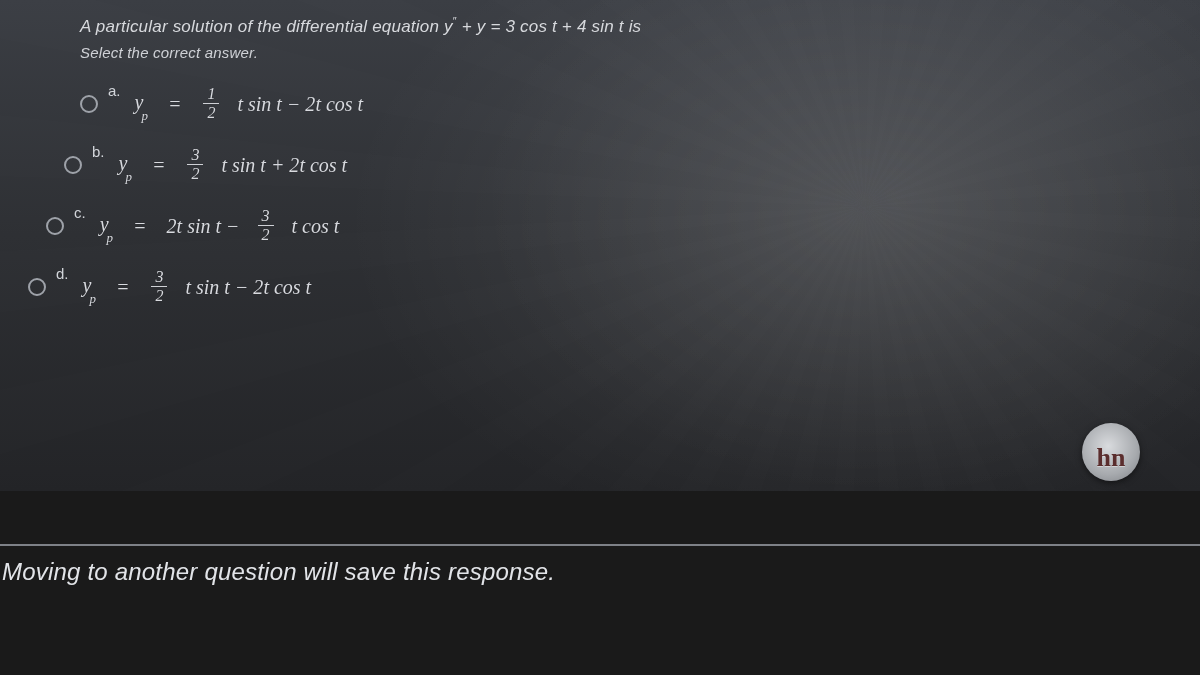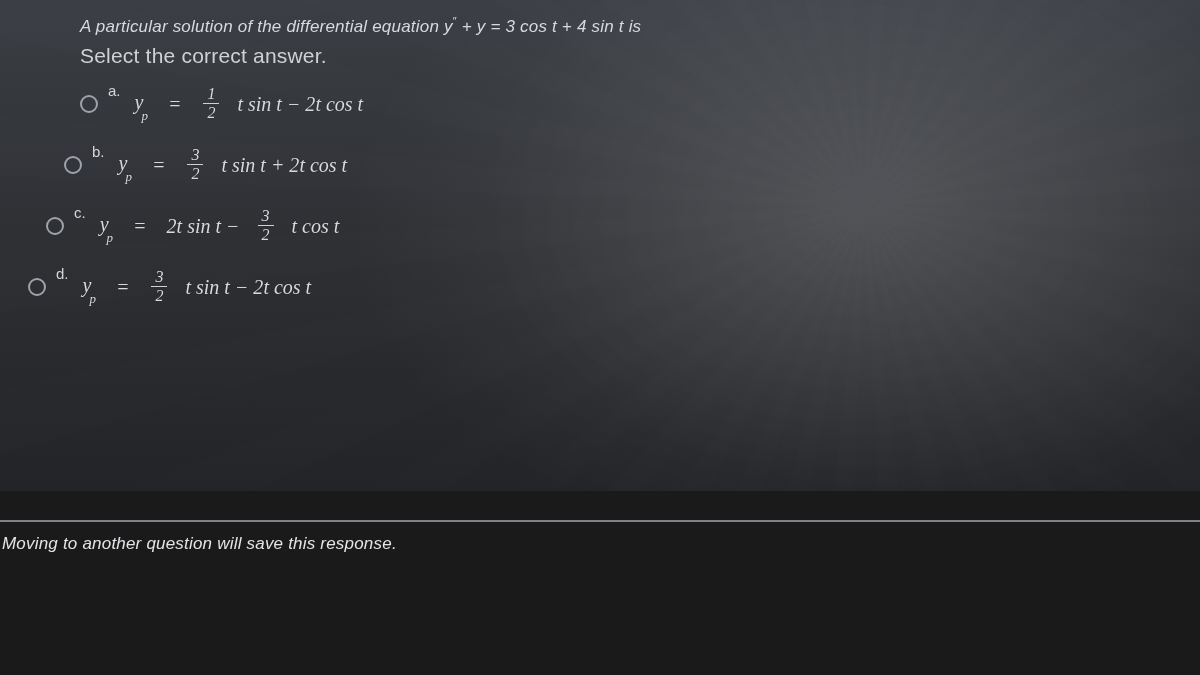--- a/index.html
+++ b/index.html
@@ -24,21 +24,21 @@
   .question-block{
     position:absolute;left:18px;top:14px;right:40px;
   }
   .question-prompt{
     font-size:17px;color:#d7d9dd;font-style:italic;letter-spacing:.2px;
     padding-left:62px;line-height:1.3;
   }
   .question-prompt .math{font-style:italic;}
   .question-prompt sup{font-size:11px;font-style:normal;vertical-align:super;}
   .select-line{
-    font-size:21px;color:#cfd1d6;
+    font-size:15px;color:#cfd1d6;font-style:italic;
     padding-left:62px;margin-top:6px;letter-spacing:.2px;
   }
 
   .options{position:absolute;left:18px;top:86px;}
   .option{
     display:flex;align-items:center;gap:10px;
     margin:0 0 26px 0;
   }
   .radio{
     width:14px;height:14px;border-radius:50%;
@@ -66,24 +66,24 @@
   .eq{padding:0 4px;}
   .term{white-space:nowrap;}
 
   
   .opt-a{padding-left:62px;}
   .opt-b{padding-left:46px;}
   .opt-c{padding-left:28px;}
   .opt-d{padding-left:10px;}
 
   .save-banner{
-    position:absolute;left:0;right:0;top:520px;
+    position:absolute;left:0;right:0;top:544px;
     border-top:2px solid #7e8187;
     padding:12px 0 0 2px;
-    font-style:italic;font-size:17px;color:#e2e4e8;
+    font-style:italic;font-size:24px;color:#e2e4e8;
     letter-spacing:.2px;
   }
 
   .watermark{
     position:absolute;right:60px;bottom:10px;
     width:58px;height:58px;border-radius:50%;
     background:radial-gradient(circle at 45% 40%, #d9dbde 0%, #a7aaae 60%, #7b7e83 100%);
     box-shadow:0 2px 6px rgba(0,0,0,.5);
     display:flex;align-items:center;justify-content:center;
     overflow:hidden;
@@ -167,14 +167,17 @@
           <span class="den">2</span>
         </span>
         <span class="term"><i>t</i> sin <i>t</i> − 2<i>t</i> cos <i>t</i></span>
       </span>
     </div>
 
   </div>
 
   <div class="save-banner">Moving to another question will save this response.</div>
 
+  <div class="watermark">
+    <span>hn</span>
+  </div>
 
 </div>
 
 </body></html>

